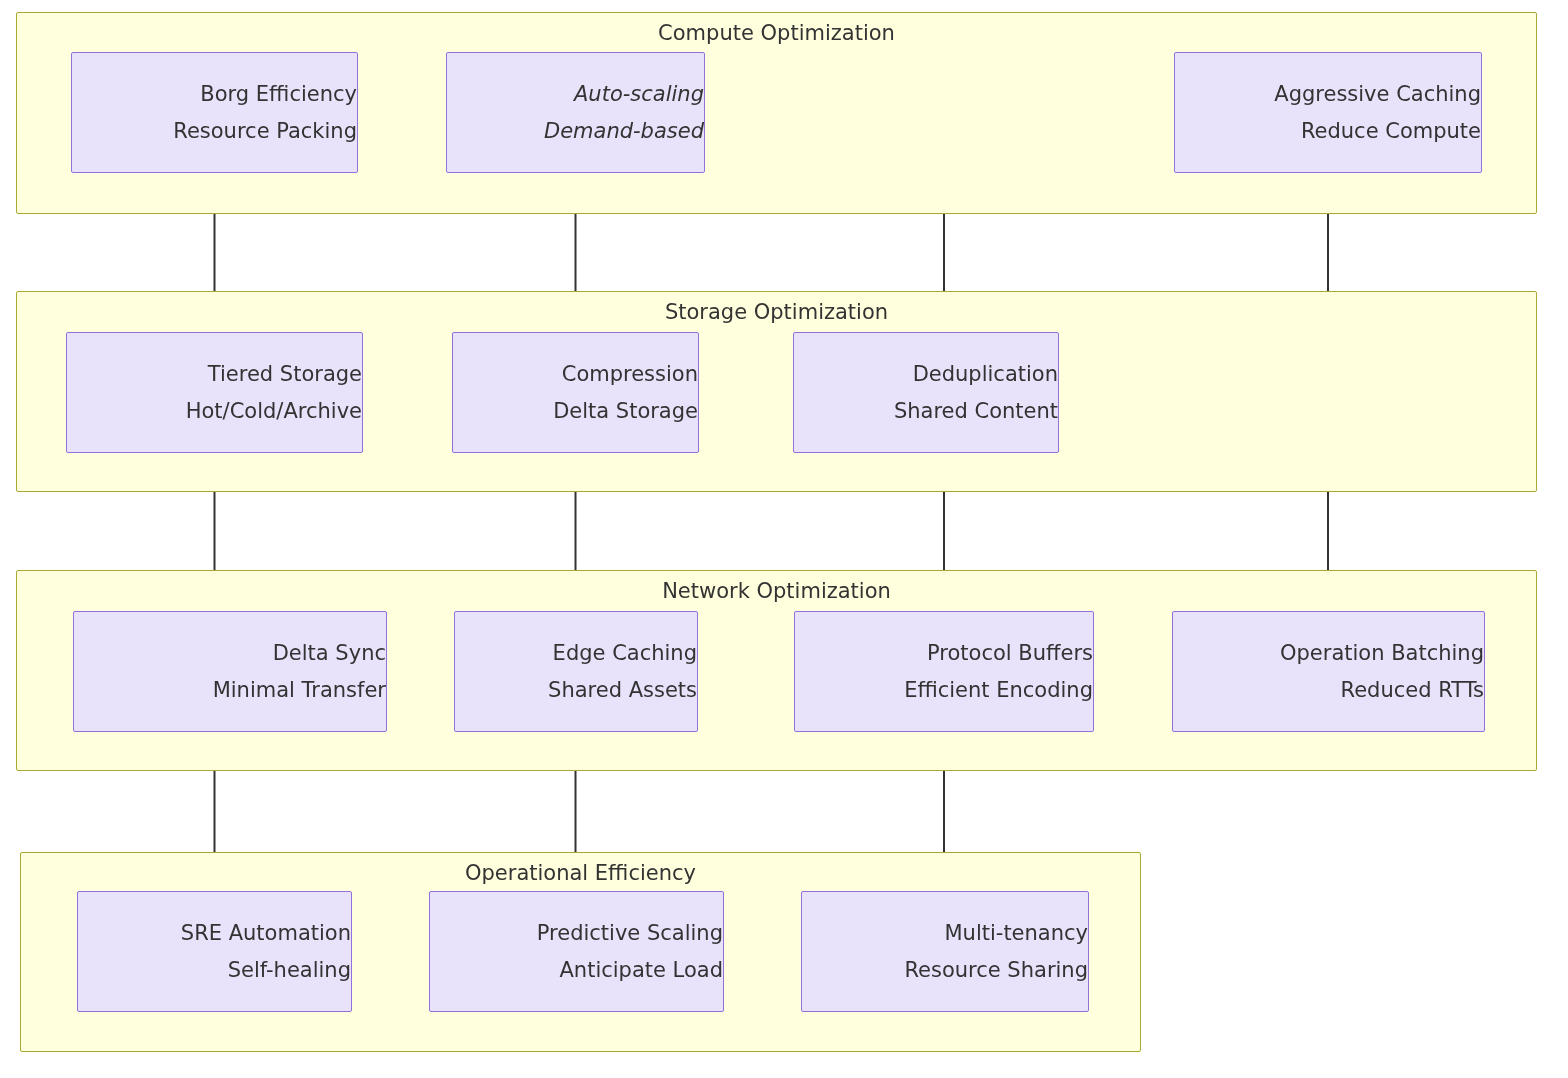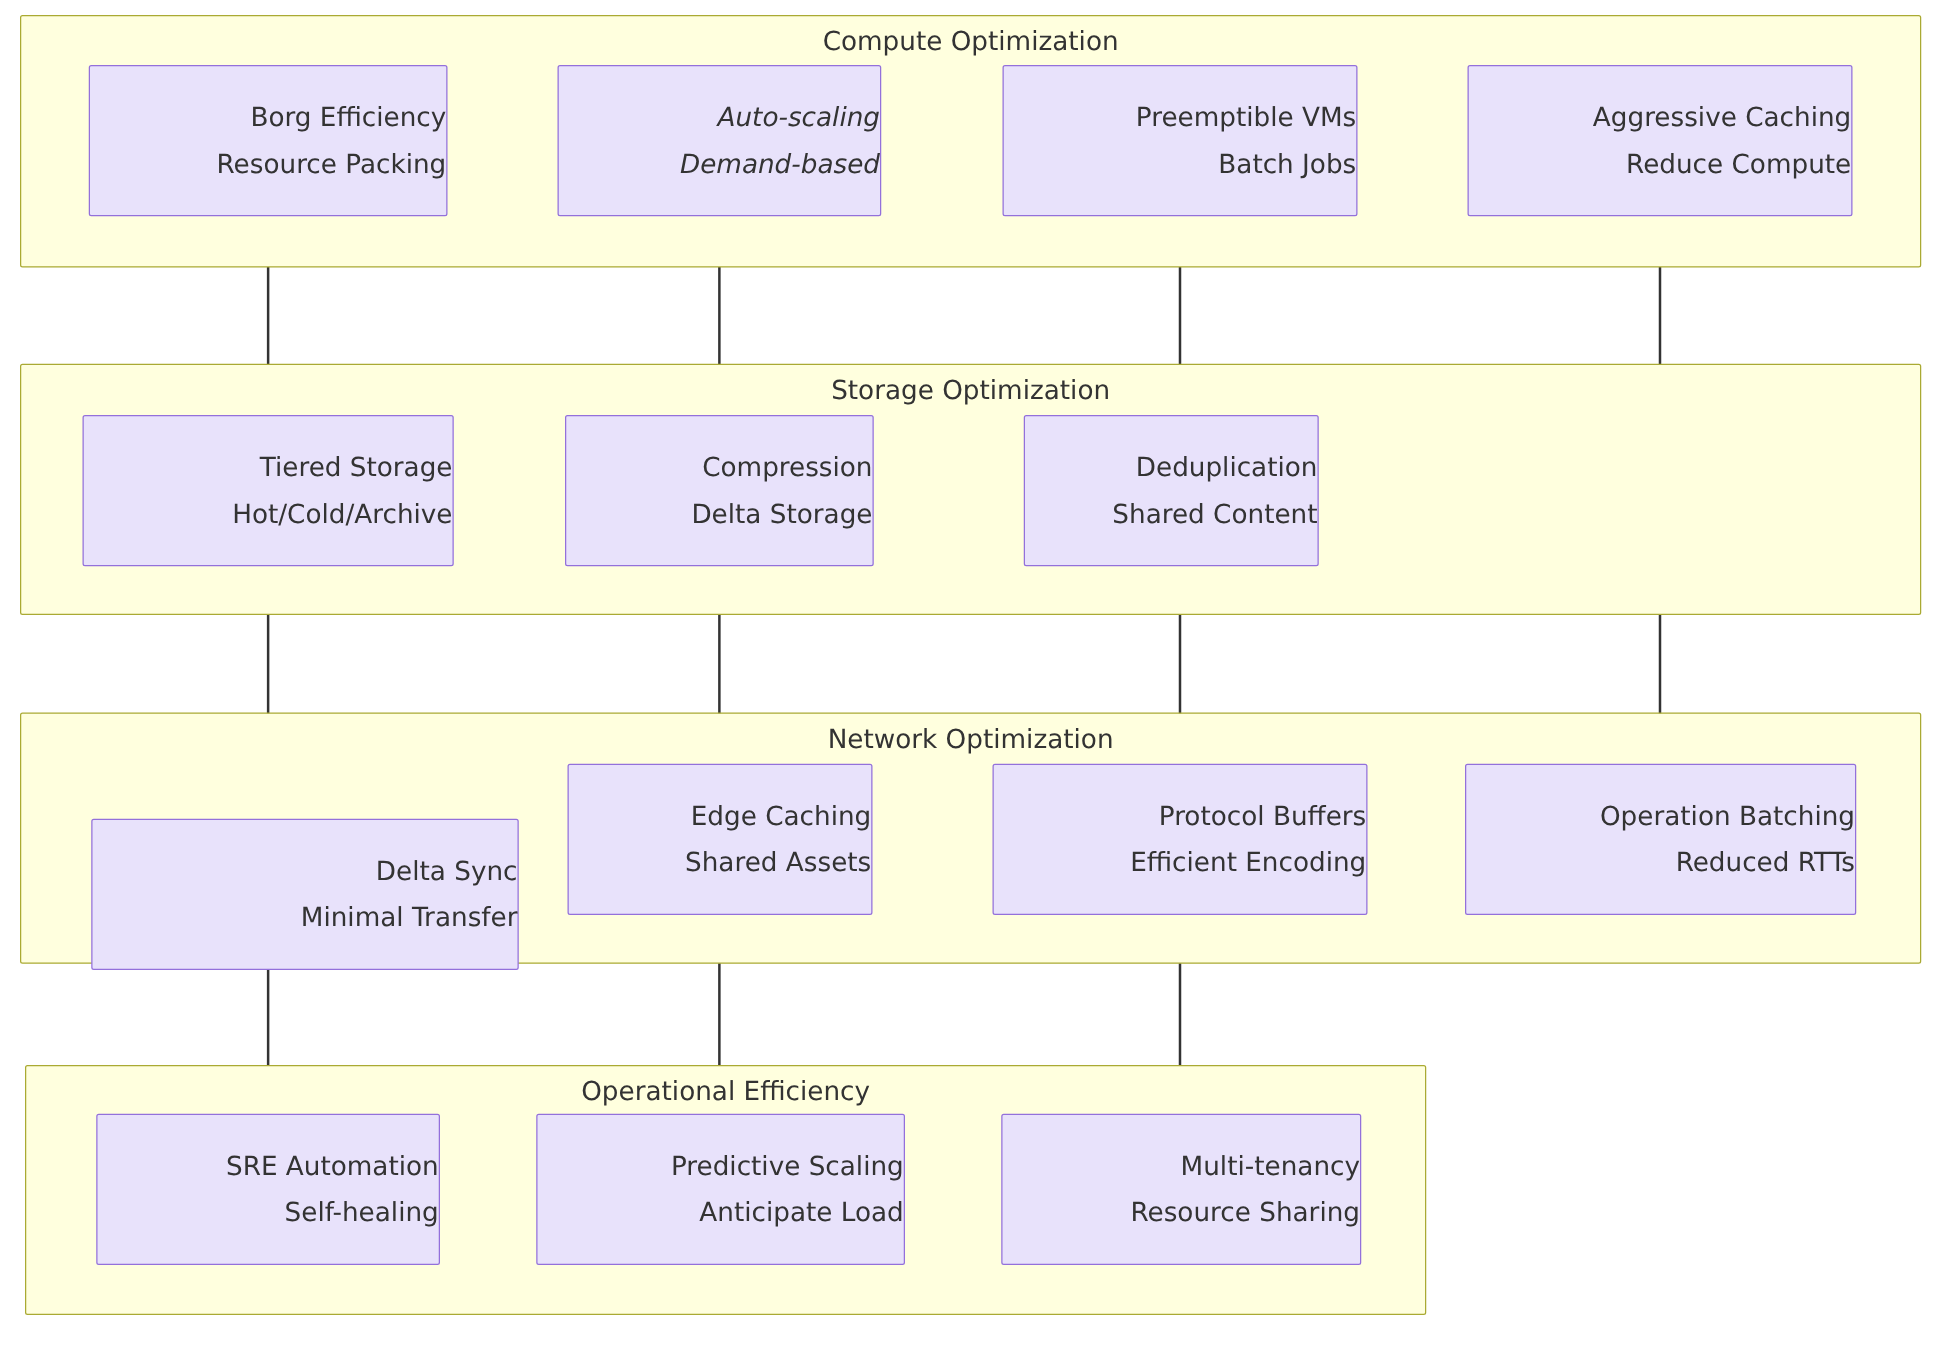--- a/index.html
+++ b/index.html
@@ -104,49 +104,45 @@
     <div class="cluster-title">Compute Optimization</div>
   </div>
   <div class="node" style="left:71px; top:52px; width:287px; height:121px;">
     <span class="l1">Borg Efficiency</span>
     <span class="l2">Resource Packing</span>
   </div>
   <div class="node" style="left:446px; top:52px; width:259px; height:121px;font-style:italic;">
     <span class="l1">Auto-scaling</span>
     <span class="l2">Demand-based</span>
   </div>
-  <div class="node" style="left:802px; top:52px; width:284px; height:121px;">
-    <span class="l1">Preemptible VMs</span>
-    <span class="l2">Batch Jobs</span>
-  </div>
   <div class="node" style="left:1174px; top:52px; width:308px; height:121px;">
     <span class="l1">Aggressive Caching</span>
     <span class="l2">Reduce Compute</span>
   </div>
 
   <div class="cluster" style="left:16px; top:291px; width:1521px; height:201px;">
     <div class="cluster-title">Storage Optimization</div>
   </div>
   <div class="node" style="left:66px; top:332px; width:297px; height:121px;">
     <span class="l1">Tiered Storage</span>
     <span class="l2">Hot/Cold/Archive</span>
   </div>
   <div class="node" style="left:452px; top:332px; width:247px; height:121px;">
     <span class="l1">Compression</span>
     <span class="l2">Delta Storage</span>
   </div>
-  <div class="node" style="left:819px; top:332px; width:236px; height:121px;">
+  <div class="node" style="left:793px; top:332px; width:266px; height:121px;">
     <span class="l1">Deduplication</span>
     <span class="l2">Shared Content</span>
   </div>
 
   <div class="cluster" style="left:16px; top:570px; width:1521px; height:201px;">
     <div class="cluster-title">Network Optimization</div>
   </div>
-  <div class="node" style="left:73px; top:611px; width:342px; height:121px;margin-top:44px;">
+  <div class="node" style="left:73px; top:611px; width:314px; height:121px;">
     <span class="l1">Delta Sync</span>
     <span class="l2">Minimal Transfer</span>
   </div>
   <div class="node" style="left:454px; top:611px; width:244px; height:121px;">
     <span class="l1">Edge Caching</span>
     <span class="l2">Shared Assets</span>
   </div>
   <div class="node" style="left:794px; top:611px; width:300px; height:121px;">
     <span class="l1">Protocol Buffers</span>
     <span class="l2">Efficient Encoding</span>

